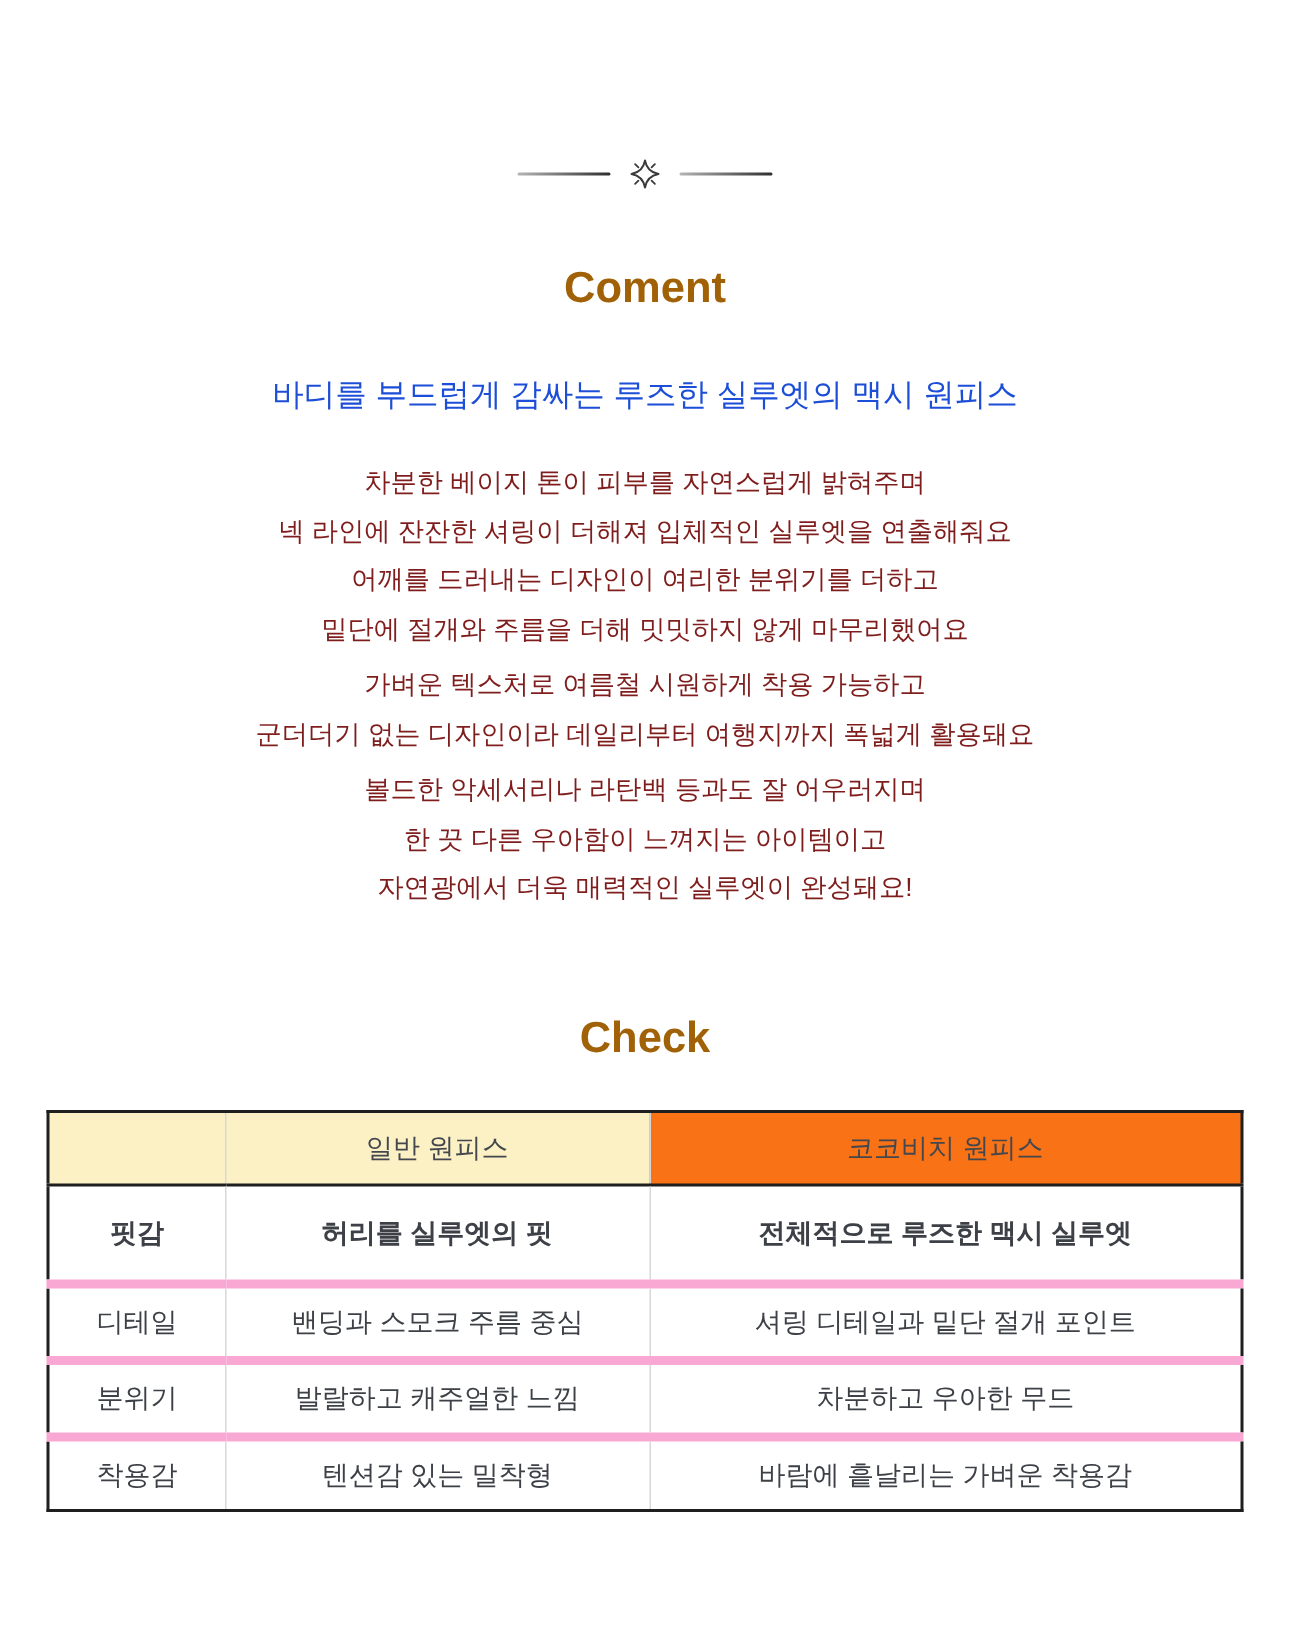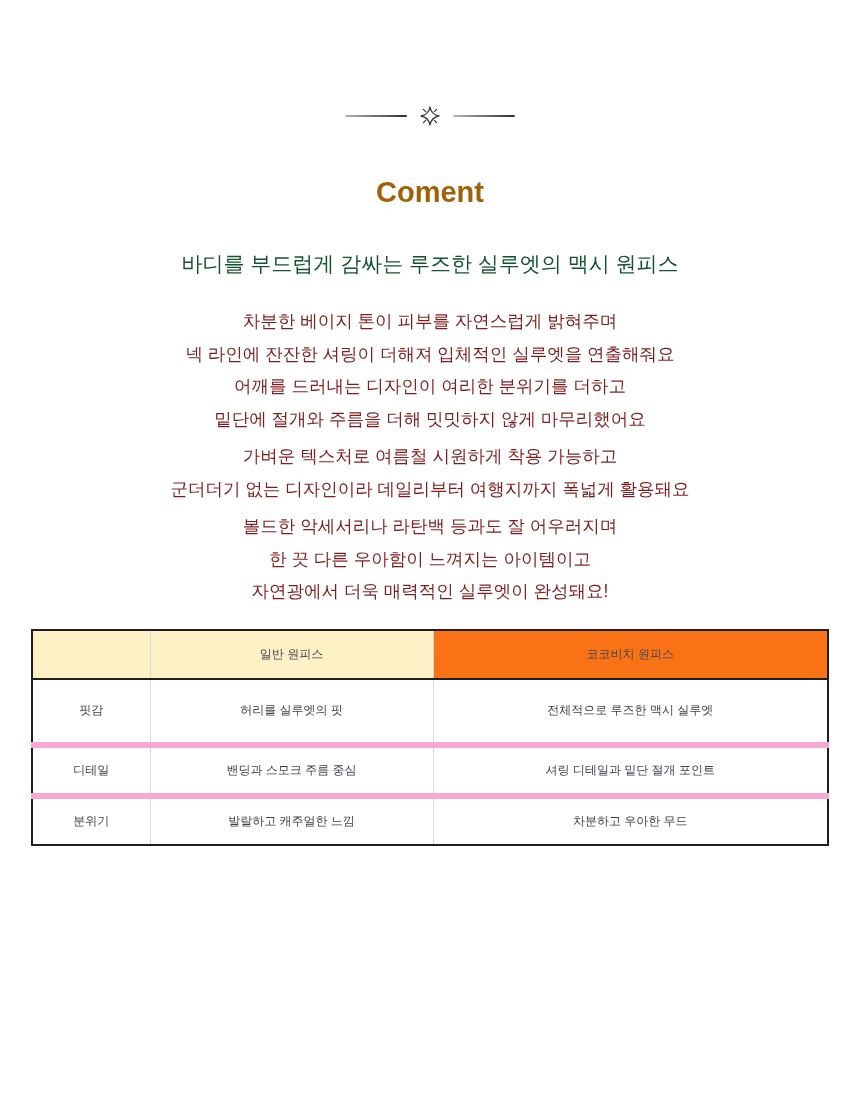--- a/index.html
+++ b/index.html
@@ -48,61 +48,61 @@
     line-height: 1;
   }
   .title-coment { margin-top: 49px; }
   .title-check  { margin-top: 70px; }
   
   .lead {
     margin: 42px 0 0 0;
     text-align: center;
     font-size: 21px;
     line-height: 30px;
-    color: #14532d;
+    color: #1d4ed8;
     white-space: pre-line;
   }
   .para {
     margin: 26px 0 0 0;
     text-align: center;
     font-size: 17.5px;
     line-height: 32.5px;
     color: #7f1d1d;
     white-space: pre-line;
   }
   .para + .para { margin-top: 5px; }
   
   .check-table {
     width: 796px;
-    margin: 21px auto 0 auto;
+    margin: 33px auto 0 auto;
     border-collapse: collapse;
     table-layout: fixed;
     border: 2px solid #1f1f1f;
-    font-size: 12px;
+    font-size: 18px;
     color: #3d4147;
   }
   .check-table col.c1 { width: 118px; }
   .check-table col.c2 { width: 283px; }
   .check-table col.c3 { width: 395px; }
   .check-table th, .check-table td {
     text-align: center;
     vertical-align: middle;
     font-weight: normal;
     padding: 0 6px;
   }
   .check-table th {
     height: 47px;
     border-bottom: 2px solid #1f1f1f;
     color: #44474e;
   }
   .check-table th + th, .check-table td + td {
     border-left: 1px solid #d8d8d8;
   }
   .check-table tbody td { border-top: 6px solid #f9a8d4; }
-  .check-table tbody tr:first-child td { border-top: none; height: 62px; }
+  .check-table tbody tr:first-child td { border-top: none; height: 62px; font-weight: bold; }
   .check-table tbody tr td { height: 45px; }
   .check-table tbody tr:first-child td { height: 62px; }
 </style>
 </head>
 <body>
 
 <div class="page">
 
   <div class="divider">
     <span class="rule"></span>
@@ -123,20 +123,21 @@
   <p class="para">차분한 베이지 톤이 피부를 자연스럽게 밝혀주며
 넥 라인에 잔잔한 셔링이 더해져 입체적인 실루엣을 연출해줘요
 어깨를 드러내는 디자인이 여리한 분위기를 더하고
 밑단에 절개와 주름을 더해 밋밋하지 않게 마무리했어요</p>
   <p class="para">가벼운 텍스처로 여름철 시원하게 착용 가능하고
 군더더기 없는 디자인이라 데일리부터 여행지까지 폭넓게 활용돼요</p>
   <p class="para">볼드한 악세서리나 라탄백 등과도 잘 어우러지며
 한 끗 다른 우아함이 느껴지는 아이템이고
 자연광에서 더욱 매력적인 실루엣이 완성돼요!</p>
 
+  <h2 class="section-title title-check">Check</h2>
 
   <table class="check-table">
     <colgroup>
         <col class="c1">
         <col class="c2">
         <col class="c3">
       </colgroup>
     <thead>
       <tr>
         <th style="background: rgb(252, 241, 197);"></th>
@@ -153,16 +154,21 @@
       <tr>
         <td>디테일</td>
         <td>밴딩과 스모크 주름 중심</td>
         <td>셔링 디테일과 밑단 절개 포인트</td>
       </tr>
       <tr>
         <td>분위기</td>
         <td>발랄하고 캐주얼한 느낌</td>
         <td>차분하고 우아한 무드</td>
       </tr>
+      <tr>
+        <td>착용감</td>
+        <td>텐션감 있는 밀착형</td>
+        <td>바람에 흩날리는 가벼운 착용감</td>
+      </tr>
     </tbody>
   </table>
 
 </div>
 
 </body></html>

